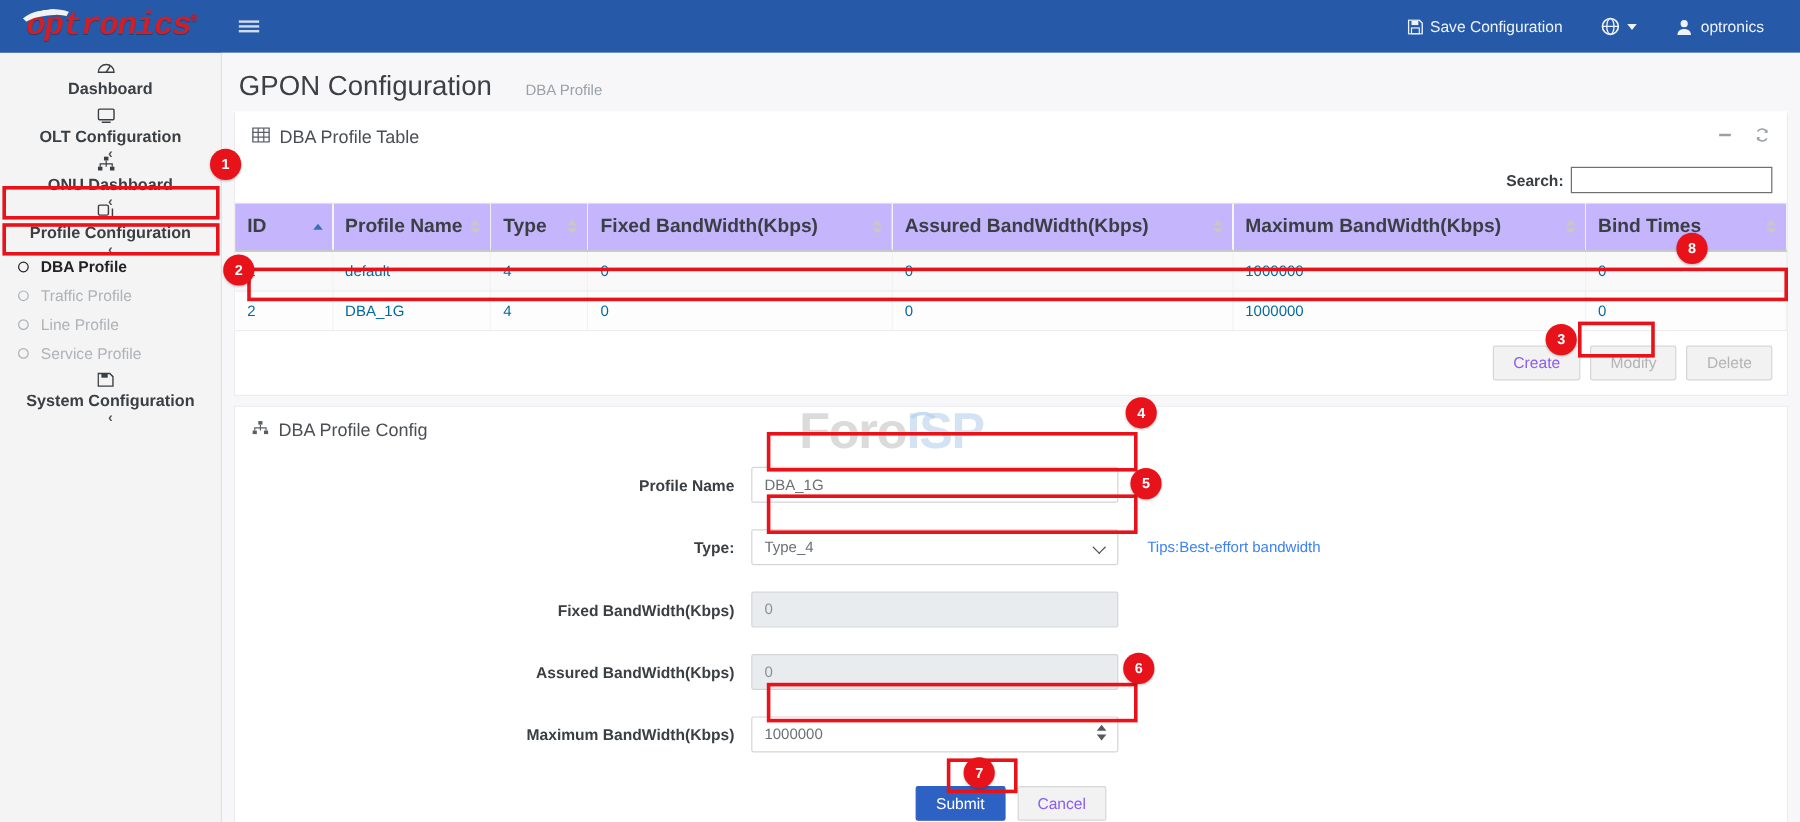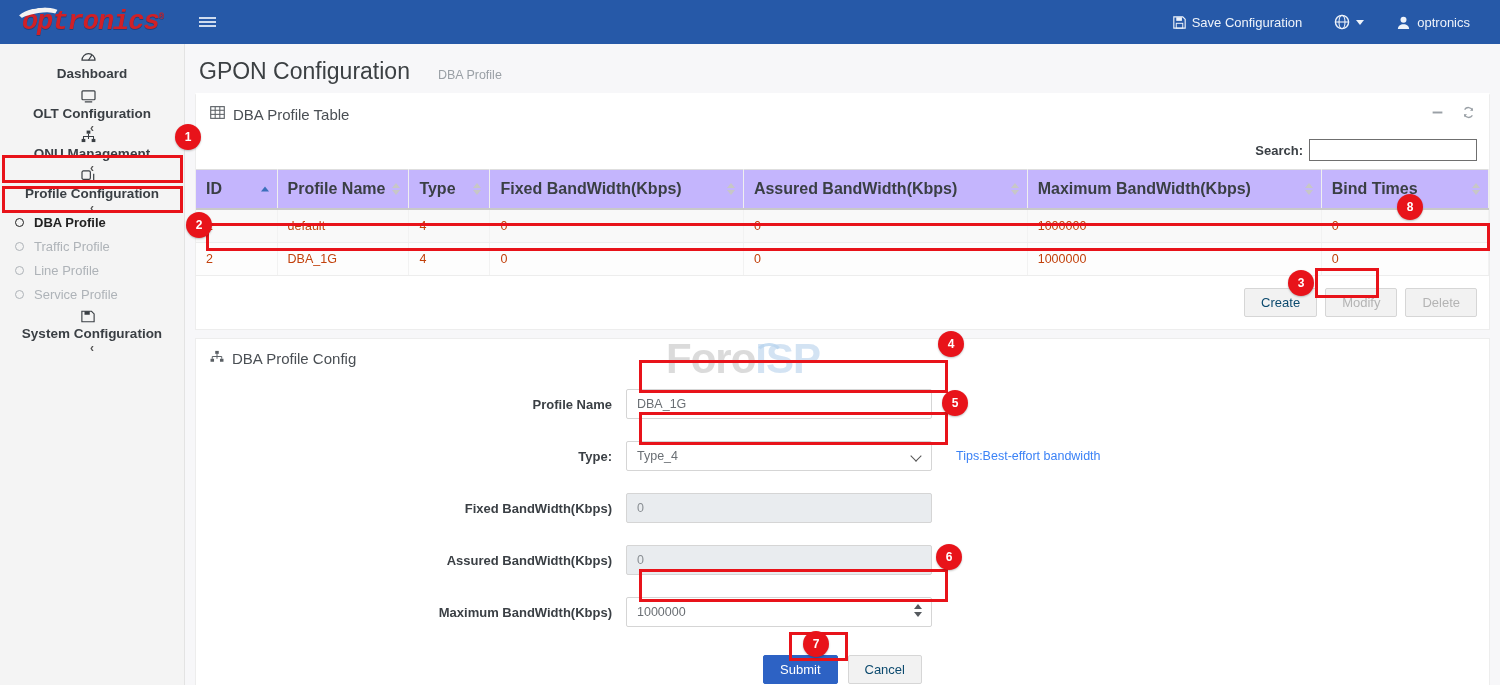--- a/index.html
+++ b/index.html
@@ -132,30 +132,30 @@
     border-right: 1px solid #efefef;
   }
   table.dt th .sorter {
     position: absolute; right: 8px; top: 50%; transform: translateY(-50%);
     display: flex; flex-direction: column; gap: 2px;
   }
   .arr-up { width:0;height:0;border-left:4px solid transparent;border-right:4px solid transparent;border-bottom:5px solid #c7c7c7; }
   .arr-dn { width:0;height:0;border-left:4px solid transparent;border-right:4px solid transparent;border-top:5px solid #c7c7c7; }
   th.sorted .arr-up { border-bottom-color: #3b6fbb; }
   table.dt td {
-    font-size: 12.5px; color: #c2410c; padding: 9px 10px;
+    font-size: 12.5px; color: #0369a1; padding: 9px 10px;
     border-bottom: 1px solid #ededed; border-right: 1px solid #f2f2f2;
   }
   tr.row-alt td { background: #f9f9f9; }
   tr.row-hl td { background: #fdfdfd; }
 
   .btn-row { display: flex; justify-content: flex-end; gap: 8px; padding: 12px 12px 12px 0; }
   .btn {
     font-size: 13px; padding: 6px 16px; border: 1px solid #d6d6d6;
-    background: #f2f2f2; color: #0c4a6e; cursor: pointer; border-radius: 2px;
+    background: #f2f2f2; color: #8b5cf6; cursor: pointer; border-radius: 2px;
     font-family: "Liberation Sans", sans-serif;
   }
   .btn.disabled { color: #b4b4b4; cursor: default; }
   .btn.primary { background: #2d62c4; border-color: #2d62c4; color: #ffffff; }
 
   
   .form-panel { background: #ffffff; margin: 8px 10px 0 10px; border: 1px solid #ededed; position: relative; }
   .watermark {
     position: absolute; left: 470px; top: -4px; pointer-events: none;
     font-size: 42px; font-weight: bold; font-family: "Liberation Sans", sans-serif;
@@ -282,21 +282,21 @@
 
     <div class="nav-item bold">
       <span class="nic">
         <svg width="15" height="13" viewBox="0 0 16 14">
             <rect x="6" y="0.6" width="4" height="3.4" fill="#3a3f44"></rect>
             <rect x="0.6" y="9.6" width="4" height="3.4" fill="#3a3f44"></rect>
             <rect x="11.4" y="9.6" width="4" height="3.4" fill="#3a3f44"></rect>
             <path d="M8 4v3H2.6v2.6M8 7h5.4v2.6M8 7v2.6" fill="none" stroke="#3a3f44" stroke-width="1.1"></path>
           </svg>
       </span>
-      <span class="nlabel">ONU Management</span>
+      <span class="nlabel">ONU Dashboard</span>
       <span class="ncaret">‹</span>
     </div>
 
     <div class="nav-item bold">
       <span class="nic">
         <svg width="15" height="13" viewBox="0 0 16 14">
             <rect x="1" y="1" width="9" height="9" rx="1.5" fill="none" stroke="#3a3f44" stroke-width="1.3"></rect>
             <path d="M4.5 12.6h7.6a1.5 1.5 0 0 0 1.5-1.5V4" fill="none" stroke="#3a3f44" stroke-width="1.3"></path>
           </svg>
       </span>

